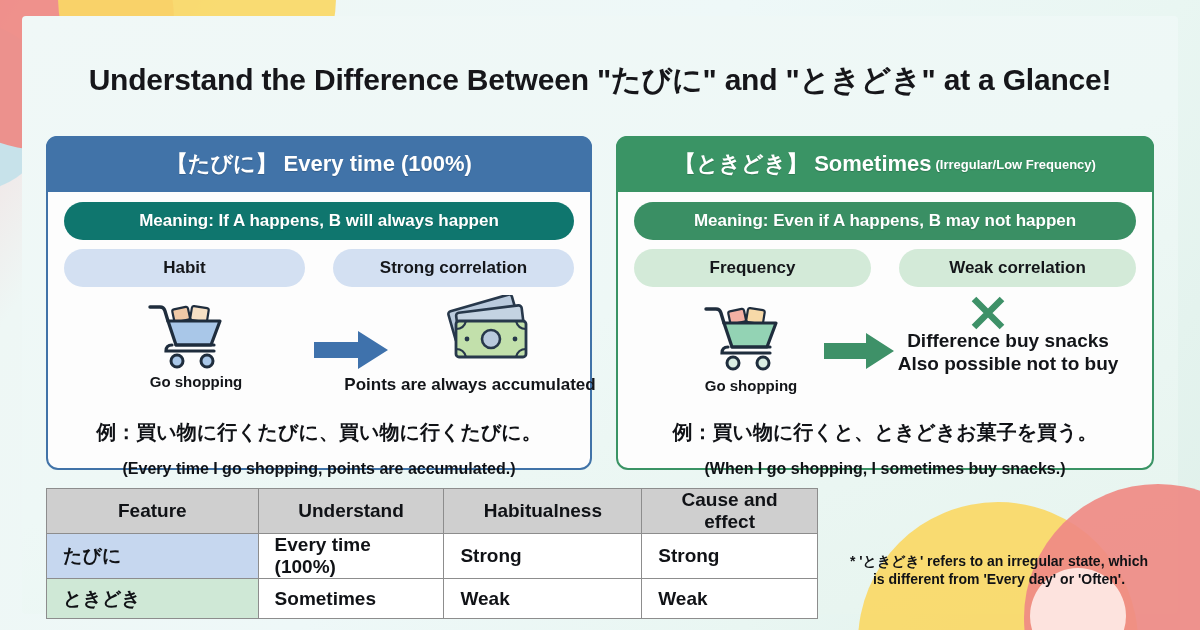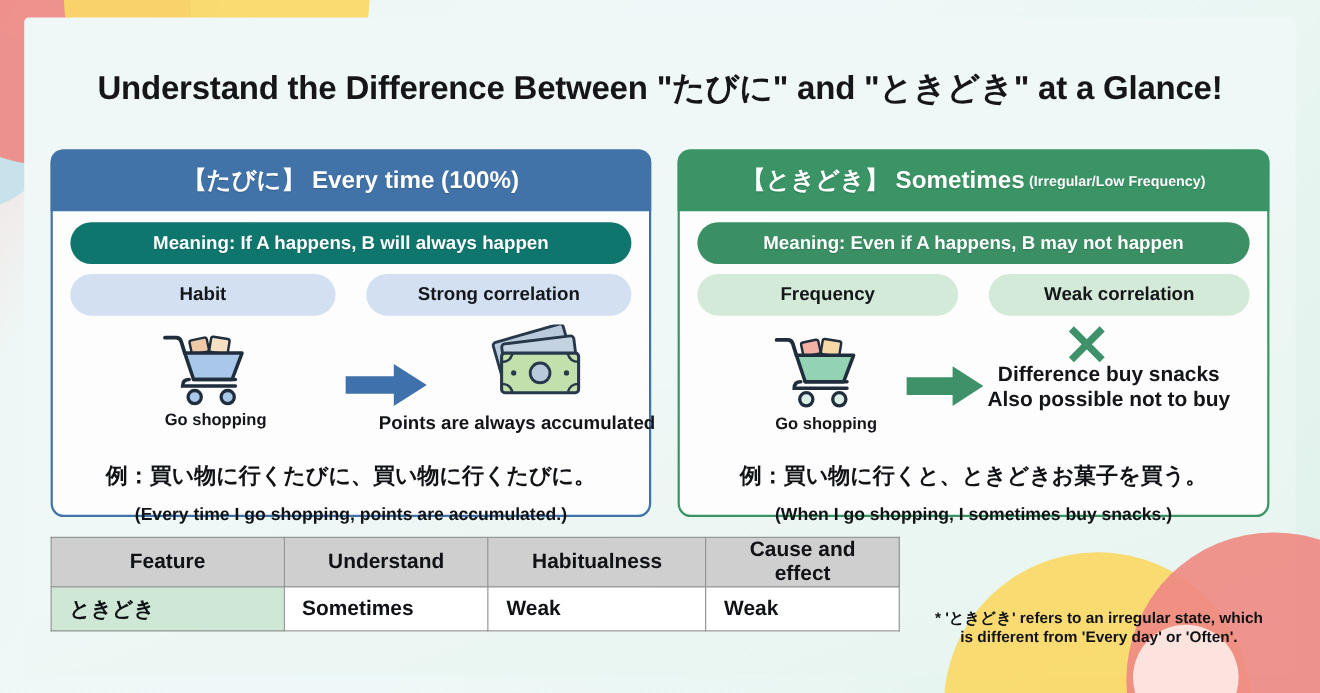--- a/index.html
+++ b/index.html
@@ -267,20 +267,26 @@
     <thead>
       <tr>
         <th class="col-f">Feature</th>
         <th class="col-q">Understand</th>
         <th class="col-h">Habitualness</th>
         <th class="col-c">Cause and effect</th>
       </tr>
     </thead>
     <tbody>
       <tr>
+        <td class="rowhead-blue">たびに</td>
+        <td>Every time (100%)</td>
+        <td>Strong</td>
+        <td>Strong</td>
+      </tr>
+      <tr>
         <td class="rowhead-green">ときどき</td>
         <td>Sometimes</td>
         <td>Weak</td>
         <td>Weak</td>
       </tr>
     </tbody>
   </table>
 
   <div class="note">
     <div>* 'ときどき' refers to an irregular state, which</div>

